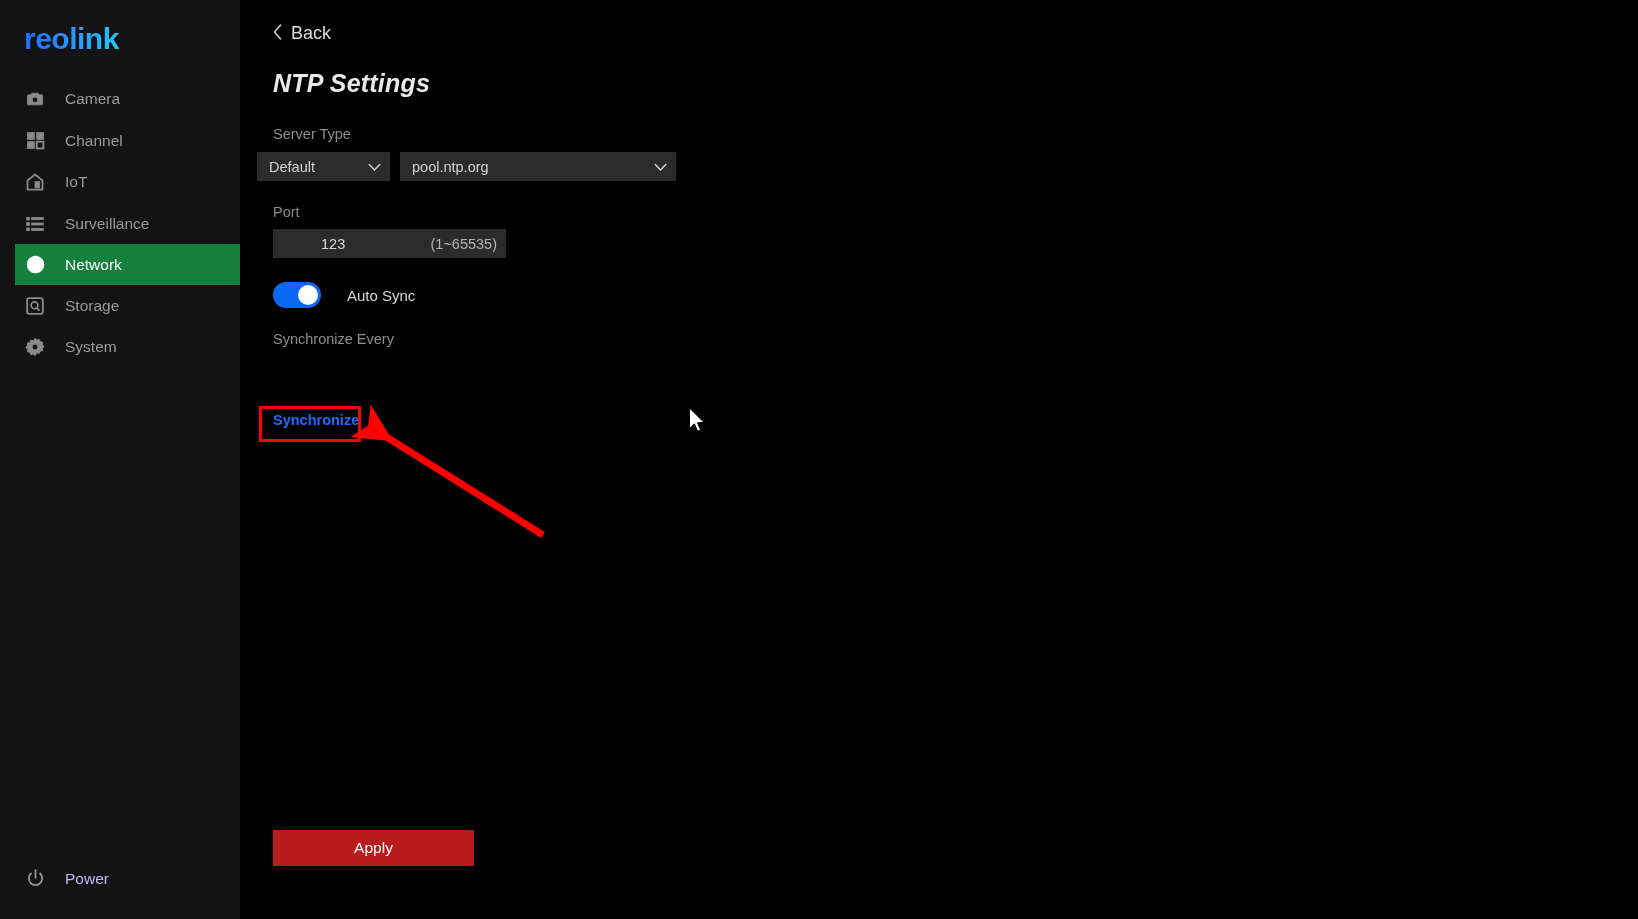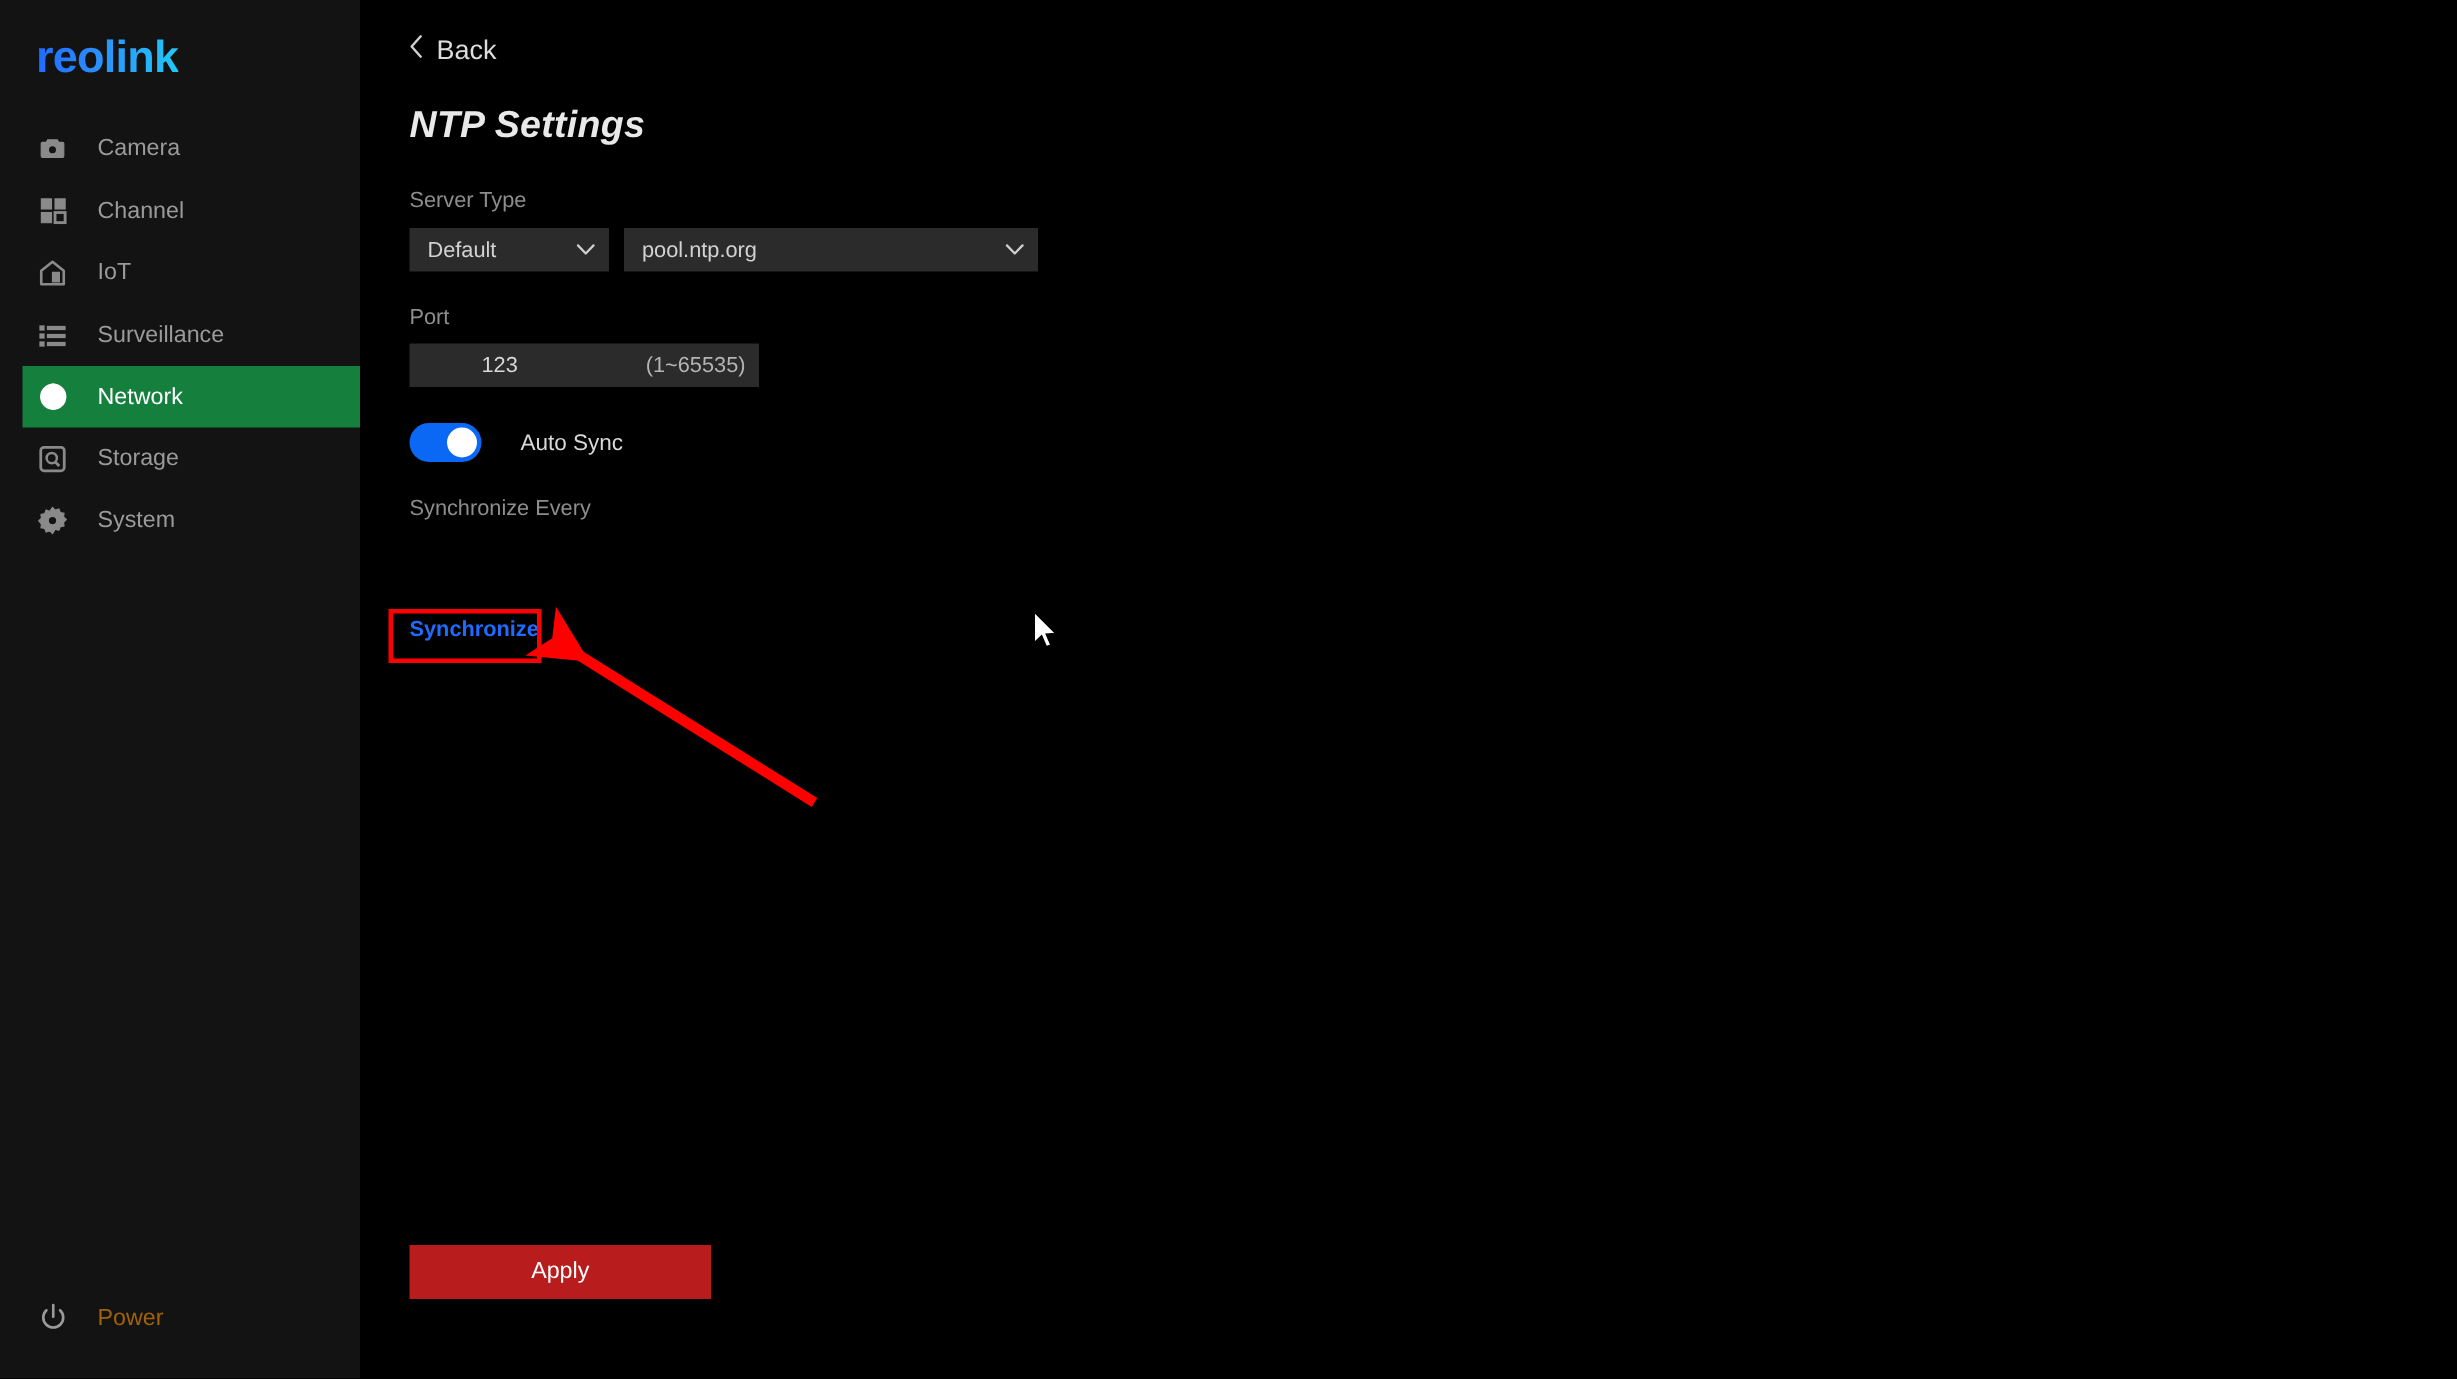--- a/index.html
+++ b/index.html
@@ -37,21 +37,21 @@
   .nav-item.active .lbl { color:#ffffff; }
   .nav-item.active .ico svg { stroke:#fff; fill:#fff; }
   .nav-item .ico svg { fill:#8a8a8a; stroke:#8a8a8a; }
 
   #power-item {
     position:absolute; left:15px; top:858px; width:225px; height:41px;
     display:flex; align-items:center; cursor:pointer;
   }
   #power-item .ico { width:24px; height:24px; margin-left:8px; margin-right:18px;
     display:flex; align-items:center; justify-content:center; }
-  #power-item .lbl { font-size:15.5px; color:#a16207; }
+  #power-item .lbl { font-size:15.5px; color:#c4b5fd; }
 
   
   #main { position:absolute; left:240px; top:0; width:1398px; height:919px; background:#000; }
 
   #back-link {
     position:absolute; left:33px; top:23px;
     display:flex; align-items:center; gap:9px; cursor:pointer;
   }
   #back-link .chev { display:block; }
   #back-link .txt { font-size:18px; color:#dcdcdc; font-weight:400; }
@@ -73,21 +73,21 @@
   .select-box {
     height:29px; background:#2b2b2b;
     display:flex; align-items:center; justify-content:space-between;
     padding:0 9px 0 12px; cursor:pointer;
   }
   .select-box .sv { font-size:14.5px; color:#d2d2d2; }
   .select-box .cd { margin-left:14px; display:block; }
 
   #sel-type   { width:133px; }
   #sel-server { width:276px; }
-  #row-server { left:33px; top:152px;text-align:right; }
+  #row-server { left:17px; top:152px;text-align:right; }
 
   .text-input {
     position:absolute; height:29px; background:#2b2b2b;
     display:flex; align-items:center; justify-content:space-between;
     padding:0 9px 0 12px; cursor:text;
   }
   .text-input .val  { font-size:14.5px; color:#d8d8d8;margin-left:36px; }
   .text-input .hint { font-size:14.5px; color:#b4b4b4; }
   #inp-port { left:33px; top:229px; width:233px; }
   #inp-sync { left:33px; top:357px; width:233px; }

